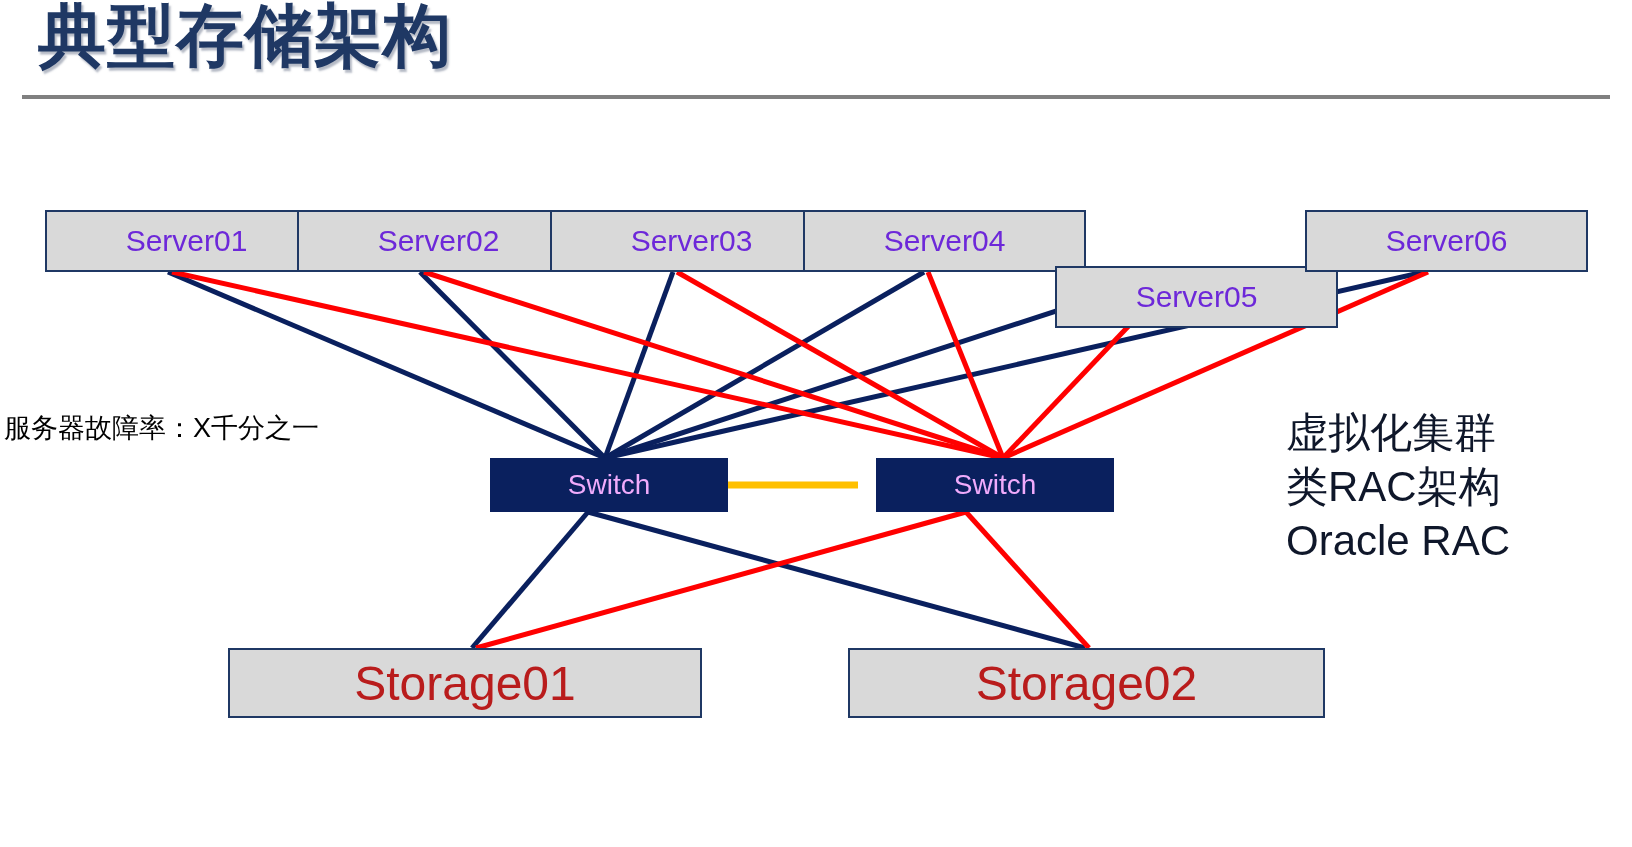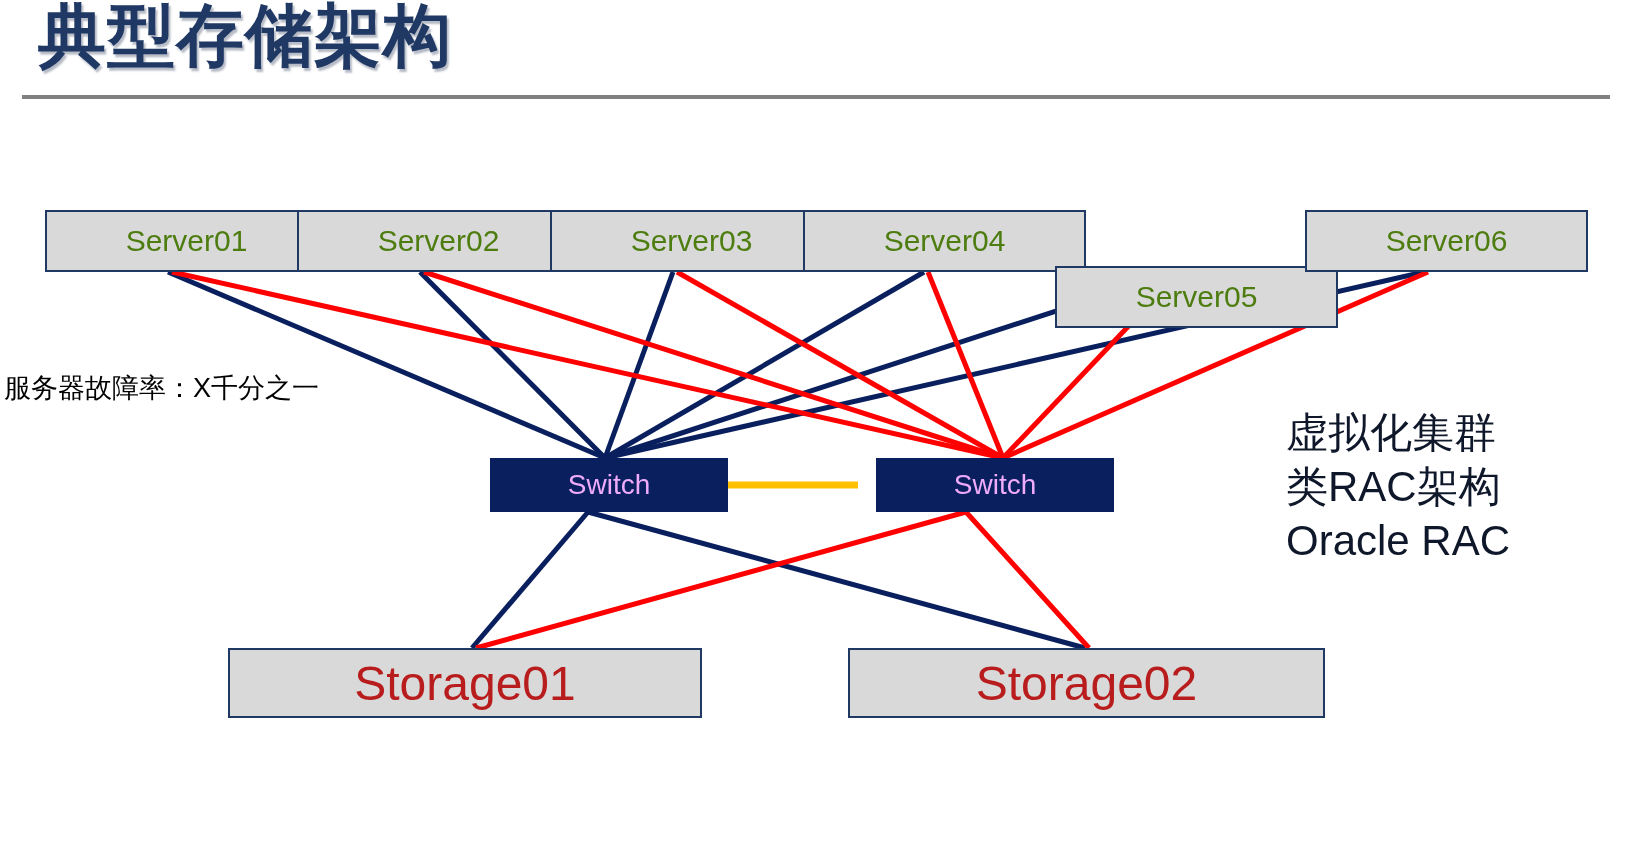--- a/index.html
+++ b/index.html
@@ -52,21 +52,21 @@
     position: absolute;
     box-sizing: border-box;
     display: flex;
     align-items: center;
     justify-content: center;
     text-align: center;
   }
   .node.server {
     background: #D9D9D9;
     border: 2px solid #1F3864;
-    color: #4d7c0f;
+    color: #6d28d9;
     font-size: 30px;
     height: 62px;
     width: 283px;
   }
   .node.storage {
     background: #D9D9D9;
     border: 2px solid #1F3864;
     color: #b91c1c;
     font-size: 48px;
     height: 70px;
@@ -77,20 +77,21 @@
     color: #f0abfc;
     font-size: 28px;
     height: 54px;
     width: 238px;
   }
   
   .annot {
     position: absolute;
     color: #000000;
     white-space: nowrap;
+    margin-top: 40px;
   }
   #annot-server-failure {
     left: 4px;
     top: 370px;
     font-size: 27px;
   }
   #annot-storage-failure {
     left: 4px;
     top: 748px;
     font-size: 27px;

